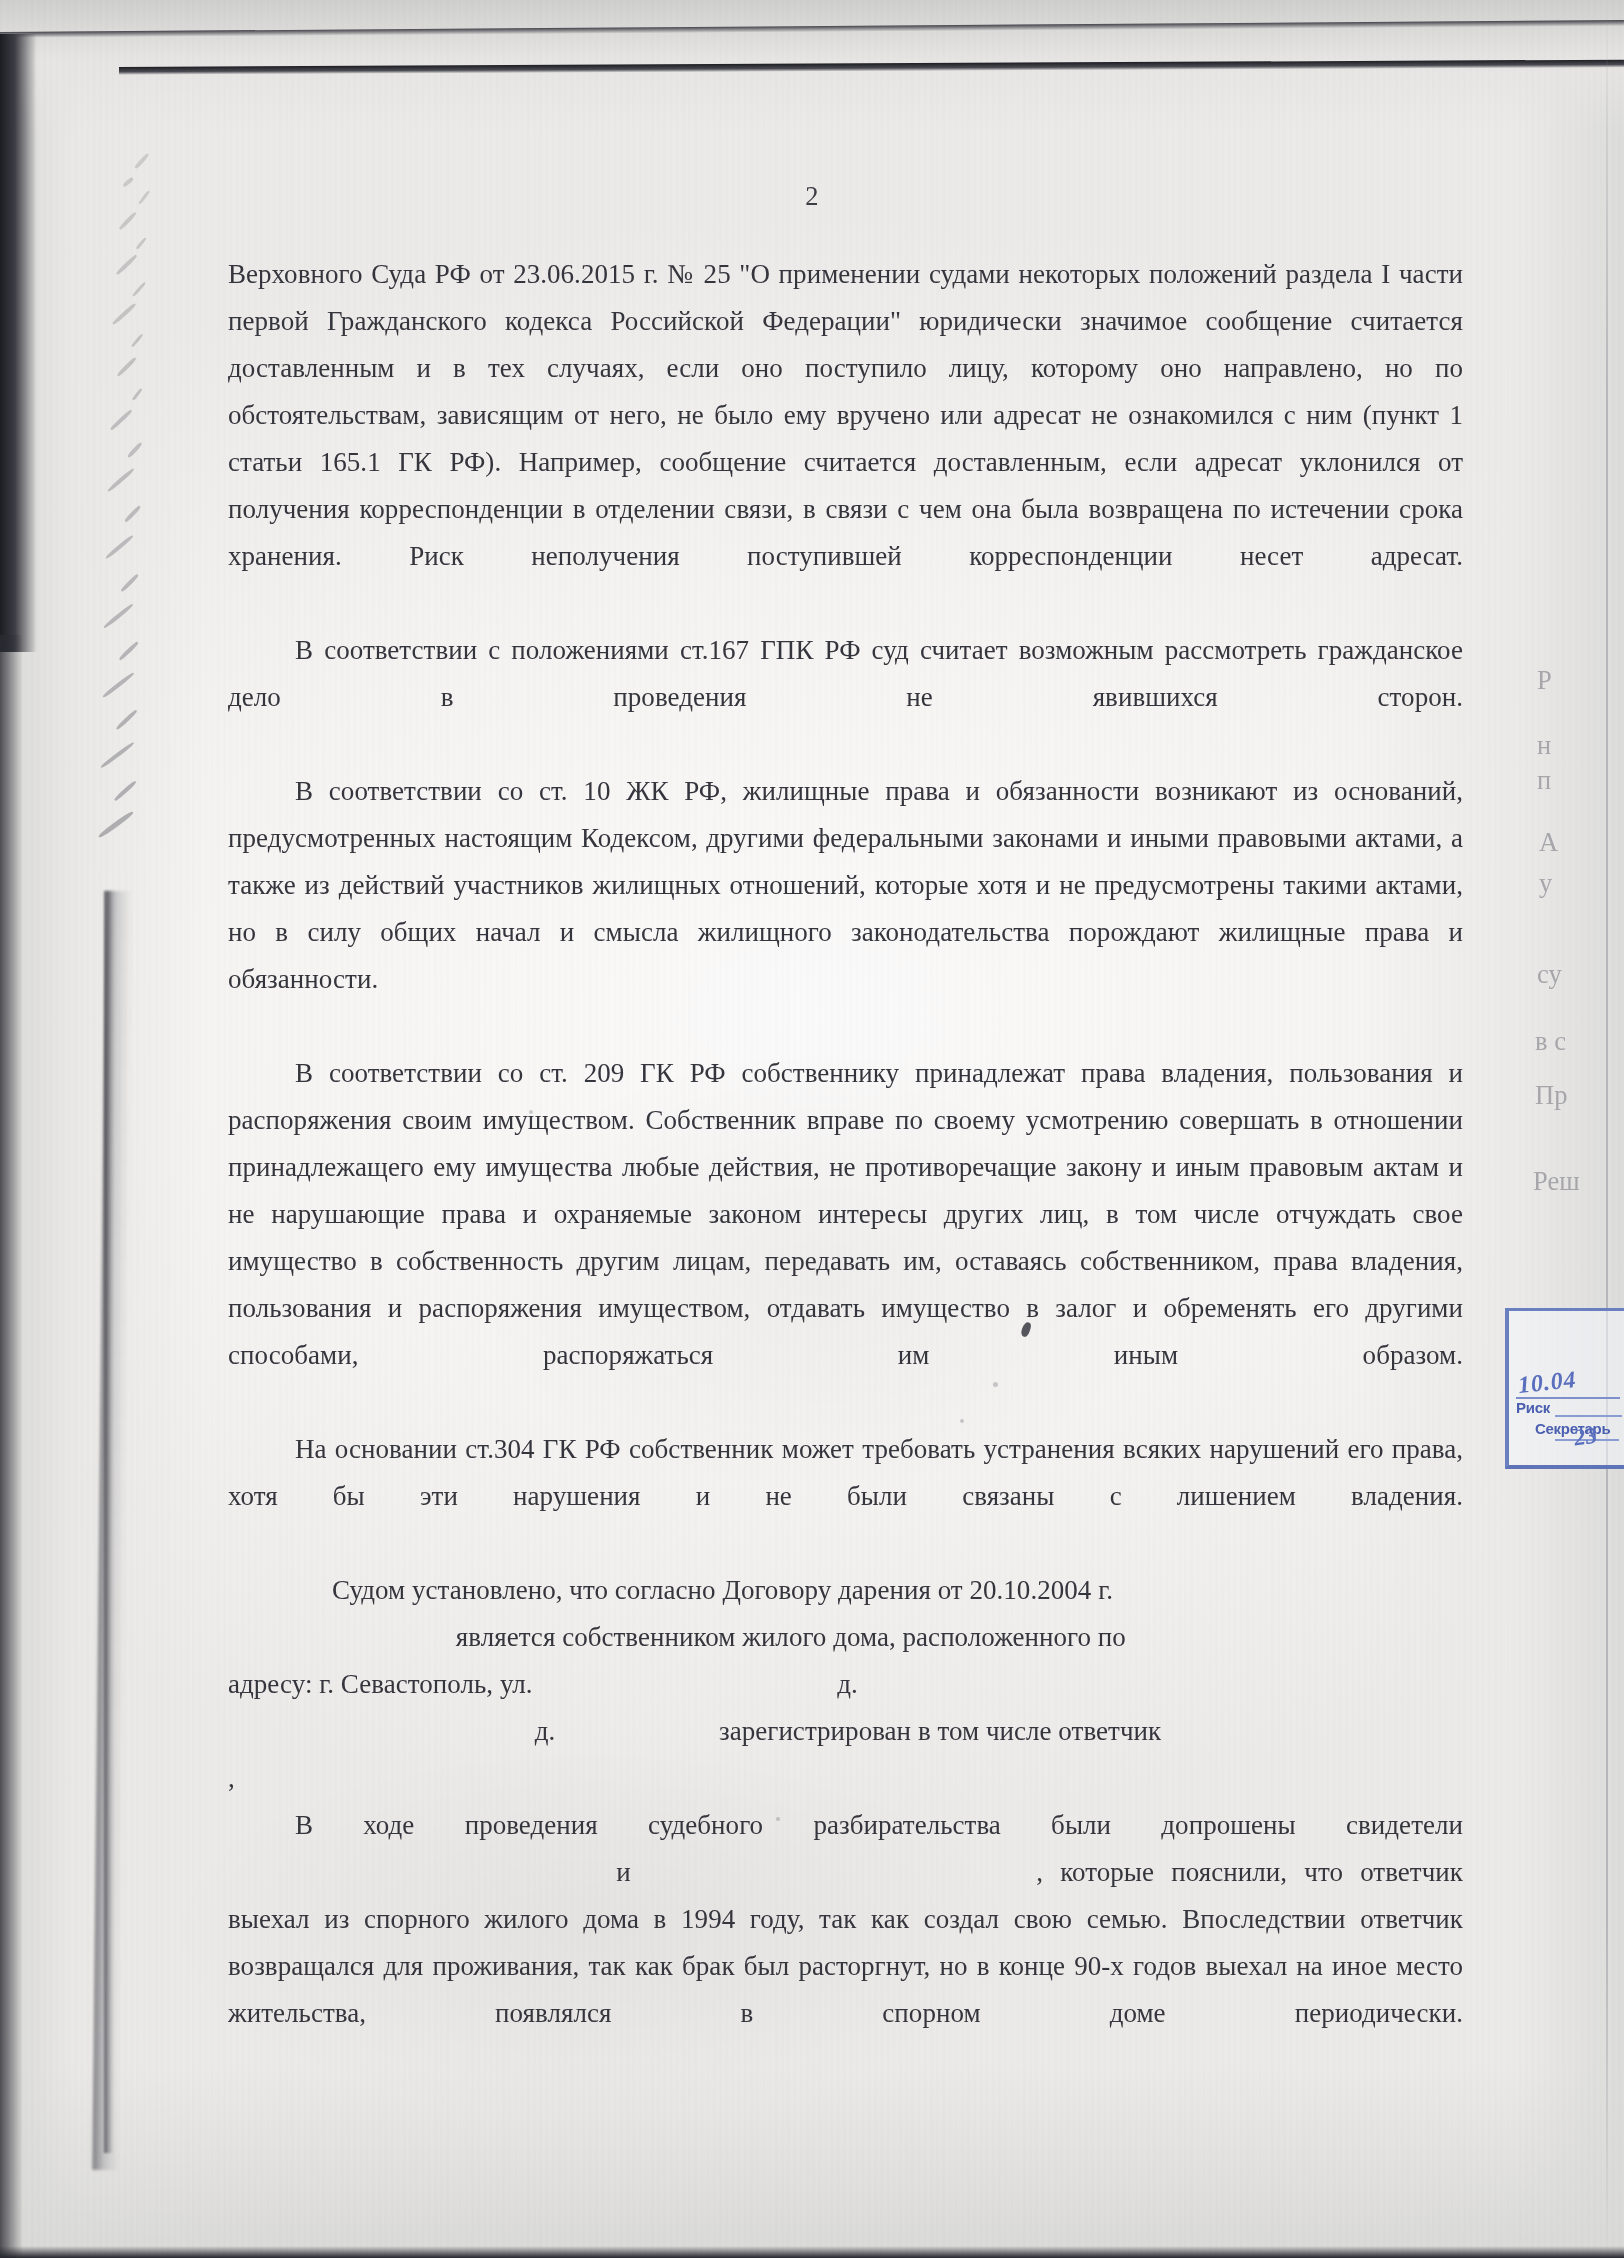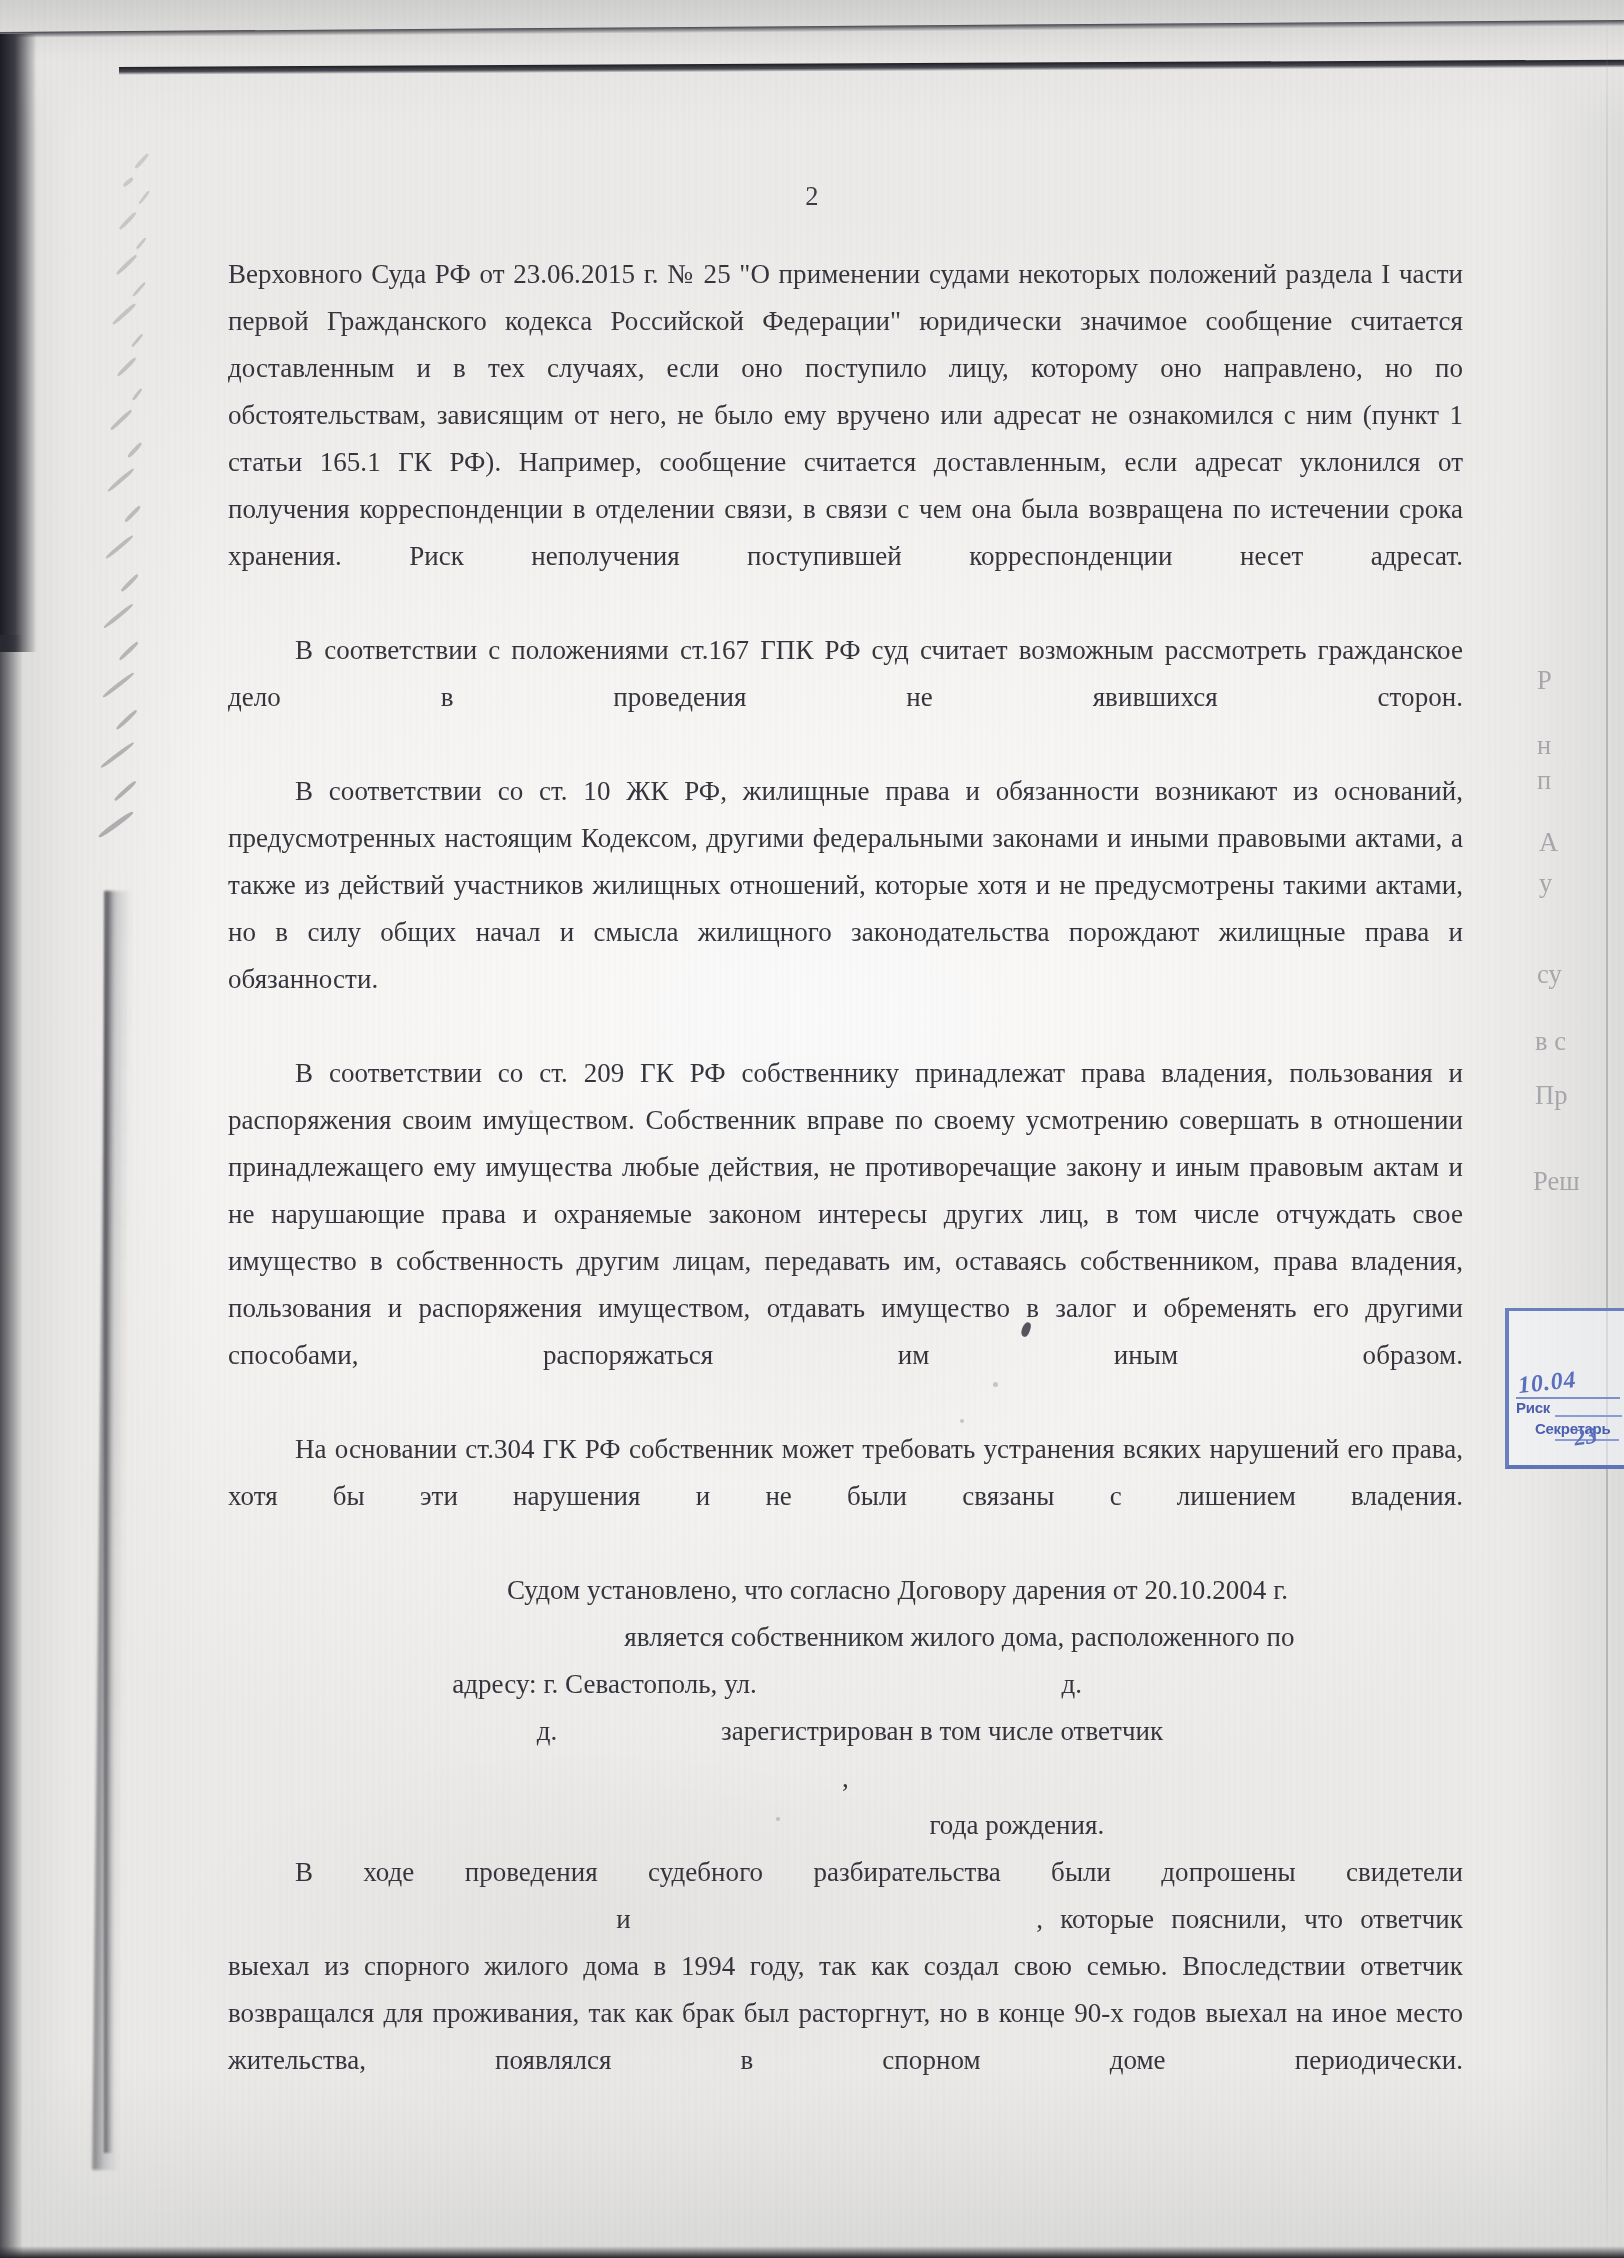--- a/index.html
+++ b/index.html
@@ -162,21 +162,21 @@
   }
   .body-text p.indent {
     text-indent: 67px;
   }
   .body-text p::after {
     content: "";
     display: inline-block;
     width: 100%;
   }
   .body-text p.nojust::after { content: none; display: none; }
-  .body-text p.nojust { text-align: center; }
+  .body-text p.nojust { text-align: left; }
 
   
   .blank {
     display: inline-block;
     background: transparent;
   }
   .blank-sm { width: 150px; }
   .blank-md { width: 221px; }
   .blank-lg { width: 291px; }
   .blank-xl { width: 371px; }
@@ -320,21 +320,20 @@
   <div class="body-text" id="body-text">
       <p id="p-vs-rf-25" class="">Верховного Суда РФ от 23.06.2015 г. № 25 "О применении судами некоторых положений раздела I части первой Гражданского кодекса Российской Федерации" юридически значимое сообщение считается доставленным и в тех случаях, если оно поступило лицу, которому оно направлено, но по обстоятельствам, зависящим от него, не было ему вручено или адресат не ознакомился с ним (пункт 1 статьи 165.1 ГК РФ). Например, сообщение считается доставленным, если адресат уклонился от получения корреспонденции в отделении связи, в связи с чем она была возвращена по истечении срока хранения. Риск неполучения поступившей корреспонденции несет адресат.</p>
       <p id="p-st-167-gpk" class="indent">В соответствии с положениями ст.167 ГПК РФ суд считает возможным рассмотреть гражданское дело в проведения не явившихся сторон.</p>
       <p id="p-st-10-zhk" class="indent">В соответствии со ст. 10 ЖК РФ, жилищные права и обязанности возникают из оснований, предусмотренных настоящим Кодексом, другими федеральными законами и иными правовыми актами, а также из действий участников жилищных отношений, которые хотя и не предусмотрены такими актами, но в силу общих начал и смысла жилищного законодательства порождают жилищные права и обязанности.</p>
       <p id="p-st-209-gk" class="indent">В соответствии со ст. 209 ГК РФ собственнику принадлежат права владения, пользования и распоряжения своим имуществом. Собственник вправе по своему усмотрению совершать в отношении принадлежащего ему имущества любые действия, не противоречащие закону и иным правовым актам и не нарушающие права и охраняемые законом интересы других лиц, в том числе отчуждать свое имущество в собственность другим лицам, передавать им, оставаясь собственником, права владения, пользования и распоряжения имуществом, отдавать имущество в залог и обременять его другими способами, распоряжаться им иным образом.</p>
       <p id="p-st-304-gk" class="indent">На основании ст.304 ГК РФ собственник может требовать устранения всяких нарушений его права, хотя бы эти нарушения и не были связаны с лишением владения.</p>
       <p id="l-sudom-ustanovleno" class="nojust" style="text-indent: 104px;"><span>Судом установлено, что согласно Договору дарения от 20.10.2004 г.</span></p>
       <p id="l-yavlyaetsya-sobstvennikom" class="nojust" style="text-indent: 0px;"><span class="blank blank-md"></span> <span>является собственником жилого дома,  расположенного по</span></p>
       <p id="l-adres" class="nojust"><span>адресу: г. Севастополь, ул.</span> <span class="blank blank-lg"></span> <span>д.</span> <span class="blank blank-sm"></span></p>
       <p id="l-zaregistrirovan" class="nojust" style="text-indent: 79px;"><span class="blank blank-md"></span> <span>д.</span> <span class="blank blank-sm"></span> <span>зарегистрирован в том числе ответчик</span> <span class="blank blank-lg"></span> <span>,</span></p>
-      <p id="l-god-rozhdeniya" class="nojust" style="text-indent: 115px;"><span class="blank blank-md"></span> <span>года рождения.</span></p>
       <p id="p-svideteli" class="indent"><span>В ходе проведения судебного разбирательства были допрошены свидетели</span> <span class="blank blank-xl"></span> <span>и</span> <span class="blank blank-xl"></span> <span>, которые пояснили, что ответчик выехал из спорного жилого дома в 1994 году, так как создал свою семью. Впоследствии ответчик возвращался для проживания, так как брак был расторгнут, но в конце 90-х годов выехал на иное место жительства, появлялся в спорном доме периодически.</span></p>
     </div>
 
   <div id="bleed-layer">
       <div class="bleed" style="left: 1537px; top: 657px;">Р</div>
       <div class="bleed" style="left: 1537px; top: 722px;">н</div>
       <div class="bleed" style="left: 1537px; top: 757px;">п</div>
       <div class="bleed" style="left: 1539px; top: 819px;">А</div>
       <div class="bleed" style="left: 1539px; top: 860px;">у</div>
       <div class="bleed" style="left: 1537px; top: 951px;">су</div>

